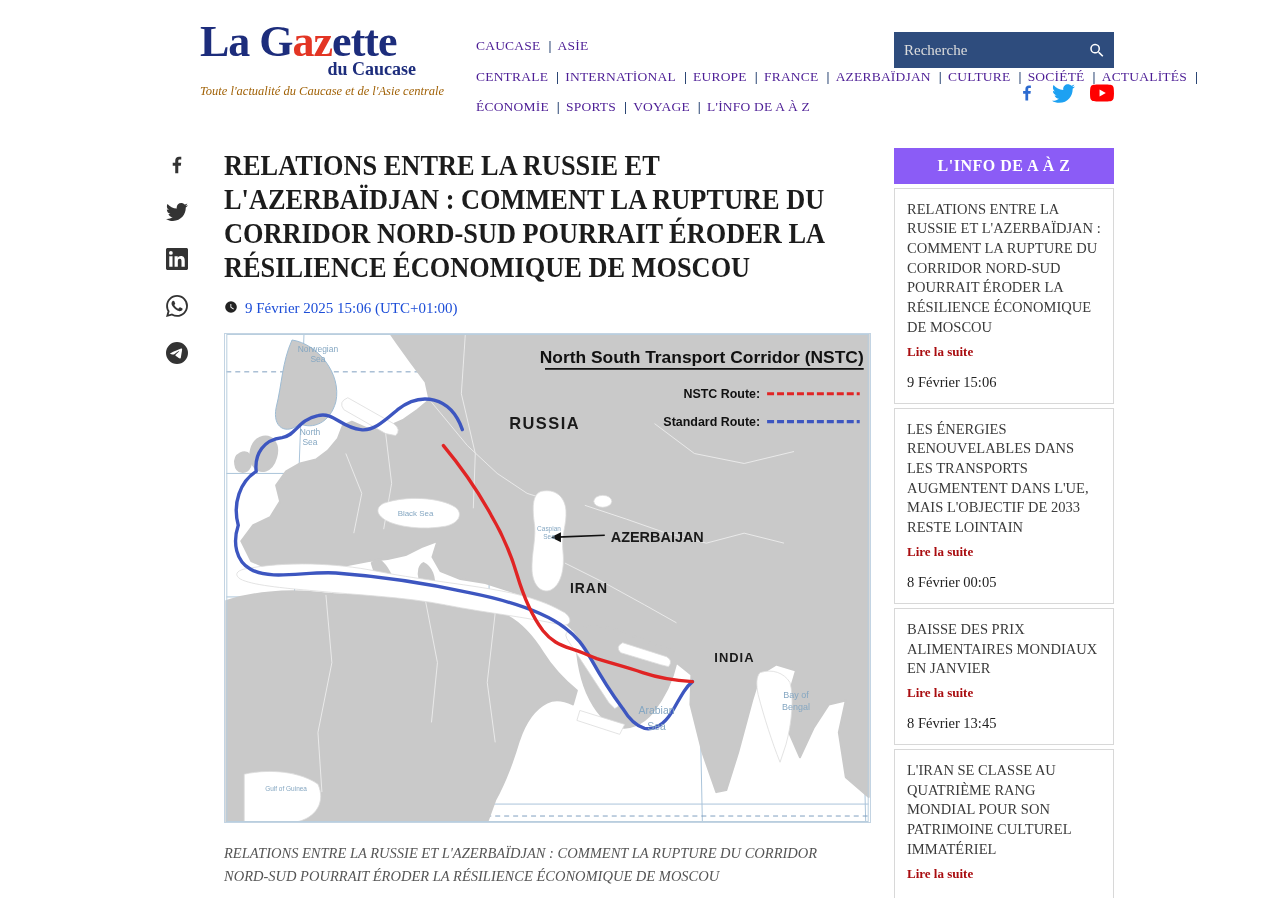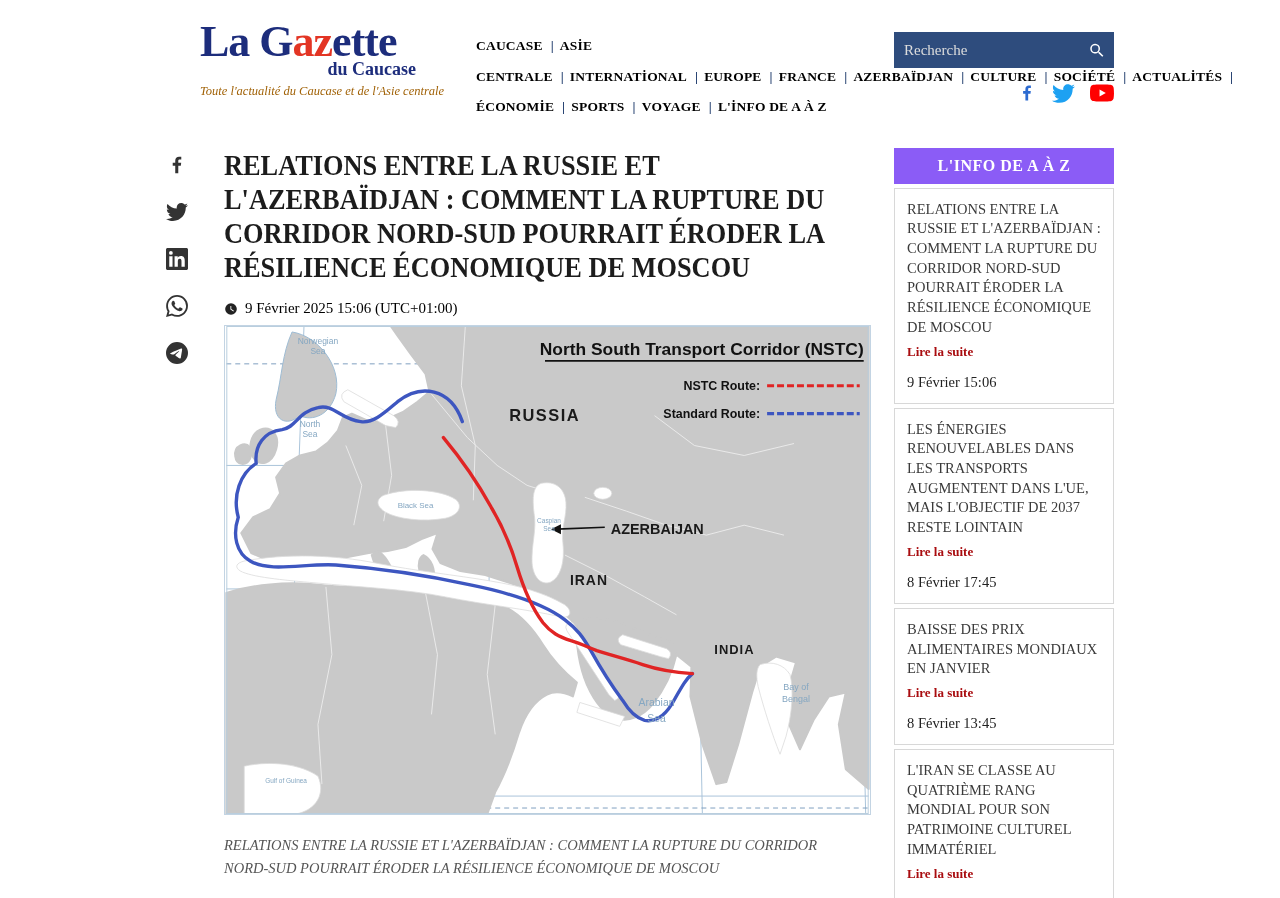--- a/index.html
+++ b/index.html
@@ -9,42 +9,42 @@
 
   
   .header { display:flex; align-items:flex-start; }
   .logo-block { width:252px; padding-left:34px; cursor:pointer; }
   .logo-line1 { font-size:44px; font-weight:bold; color:#1d2d7c; line-height:1; letter-spacing:-1px; }
   .logo-line1 .accent { color:#e33524; }
   .logo-line2 { font-size:18px; font-weight:bold; color:#1d2d7c; text-align:right; line-height:1; margin-top:-4px; padding-right:2px;}
   .logo-tagline { font-size:12.5px; font-style:italic; color:#a16207; margin-top:6px; white-space:nowrap; }
 
   .nav { width:362px; margin-left:58px; margin-top:10px; line-height:29.5px; }
-  .nav a { font-size:13.5px; font-weight:bold; color:#000000; text-decoration:none;
+  .nav a { font-size:13.5px; font-weight:normal; color:#4c1d95; text-decoration:none;
     letter-spacing:.2px; cursor:pointer;text-align:right; }
   .nav a:not(:last-child)::after { content:"|"; font-weight:bold; color:#1d3a6b; margin:0 6px 0 8px; }
 
   .header-right { width:220px; margin-left:auto; margin-top:12px; }
   .search-box { width:220px; height:36px; background:#2e4c7d; display:flex; align-items:center; padding:0 8px 0 10px; }
   .search-box input { flex:1; background:transparent; border:none; outline:none;
     font-family:"Liberation Serif", serif; font-size:15px; color:#fff; }
   .search-box input::placeholder { color:#ddd; opacity:1; }
   .search-box svg { width:19px; height:19px; fill:#fff; cursor:pointer; }
   .header-social { display:flex; justify-content:flex-end; gap:15px; margin-top:13px; align-items:center; }
   .header-social .sicon { cursor:pointer; display:block; }
 
   
   .main { display:flex; margin-top:26px; align-items:flex-start; }
   .share-rail { width:34px; padding-top:6px; display:flex; flex-direction:column; gap:25px; align-items:flex-start; }
   .share-rail svg { width:22px; height:22px; fill:#333; cursor:pointer; }
 
   .article { width:648px; margin-left:24px; }
   .article h1 { font-size:30px; font-weight:bold; color:#1c1c1c; line-height:1.14;
     width:736px; transform:scaleX(.878); transform-origin:0 0; }
-  .date-row { display:flex; align-items:center; gap:7px; margin:16px 0 8px; font-size:15px; color:#000000; }
+  .date-row { display:flex; gap:7px; margin:16px 0 16px; font-size:15px; color:#1d4ed8; }
   .date-row svg { width:14px; height:14px; fill:#222; }
   .map-figure { width:647px; height:490px; border:1px solid #c3d4e3; background:#fff; }
   .caption { margin-top:15px; font-size:14.5px; font-style:italic; color:#555; line-height:1.55; width:640px; }
 
   
   .sidebar { width:220px; margin-left:22px; }
   .sidebar-header { background:#8b5cf6; color:#fff; text-align:center; font-size:16px;
     font-weight:bold; letter-spacing:.5px; padding:9px 0; }
   .side-card { border:1px solid #d8d8d8; background:#fff; margin-top:4px; padding:11px 12px 12px; }
   .side-card .sc-title { font-size:14.5px; color:#3a3a3a; line-height:1.36; cursor:pointer; }
@@ -222,23 +222,23 @@
       <div class="sidebar-header">L'INFO DE A À Z</div>
       <div>
 
           <div class="side-card">
             <div class="sc-title">RELATIONS ENTRE LA RUSSIE ET L'AZERBAÏDJAN : COMMENT LA RUPTURE DU CORRIDOR NORD-SUD POURRAIT ÉRODER LA RÉSILIENCE ÉCONOMIQUE DE MOSCOU</div>
             <a class="sc-more">Lire la suite</a>
             <div class="sc-date">9 Février 15:06</div>
           </div>
 
           <div class="side-card">
-            <div class="sc-title">LES ÉNERGIES RENOUVELABLES DANS LES TRANSPORTS AUGMENTENT DANS L'UE, MAIS L'OBJECTIF DE 2037 RESTE LOINTAIN</div>
-            <a class="sc-more">Lire la suite</a>
-            <div class="sc-date">8 Février 17:45</div>
+            <div class="sc-title">LES ÉNERGIES RENOUVELABLES DANS LES TRANSPORTS AUGMENTENT DANS L'UE, MAIS L'OBJECTIF DE 2033 RESTE LOINTAIN</div>
+            <a class="sc-more">Lire la suite</a>
+            <div class="sc-date">8 Février 00:05</div>
           </div>
 
           <div class="side-card">
             <div class="sc-title">BAISSE DES PRIX ALIMENTAIRES MONDIAUX EN JANVIER</div>
             <a class="sc-more">Lire la suite</a>
             <div class="sc-date">8 Février 13:45</div>
           </div>
 
           <div class="side-card">
             <div class="sc-title">L'IRAN SE CLASSE AU QUATRIÈME RANG MONDIAL POUR SON PATRIMOINE CULTUREL IMMATÉRIEL</div>

